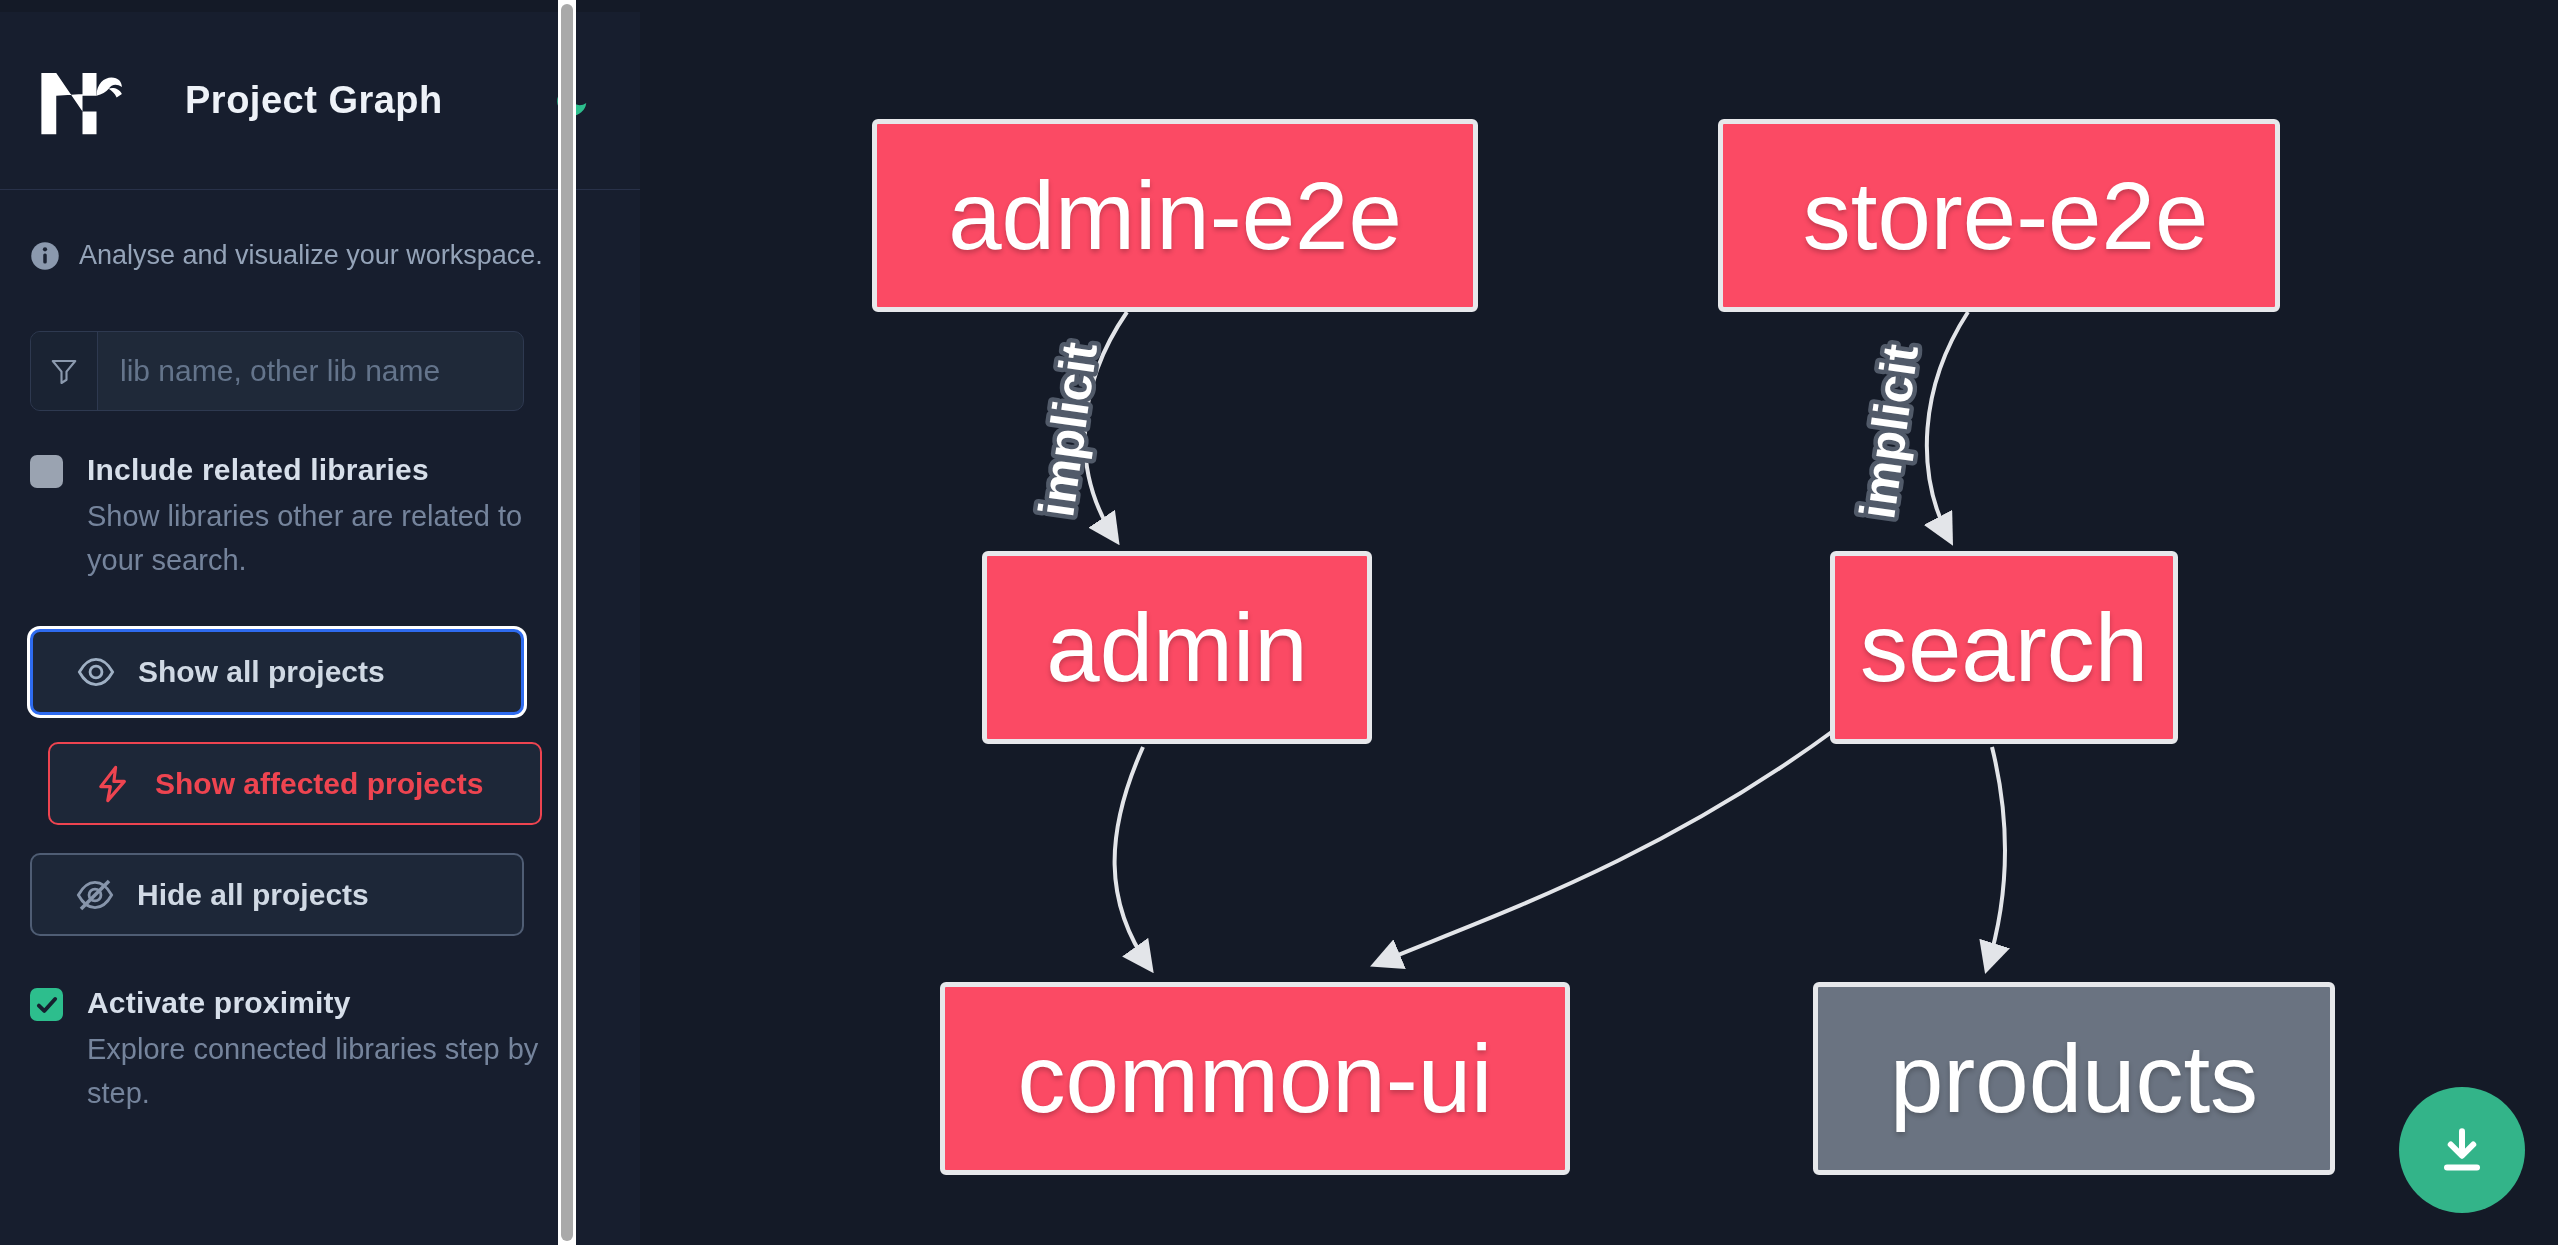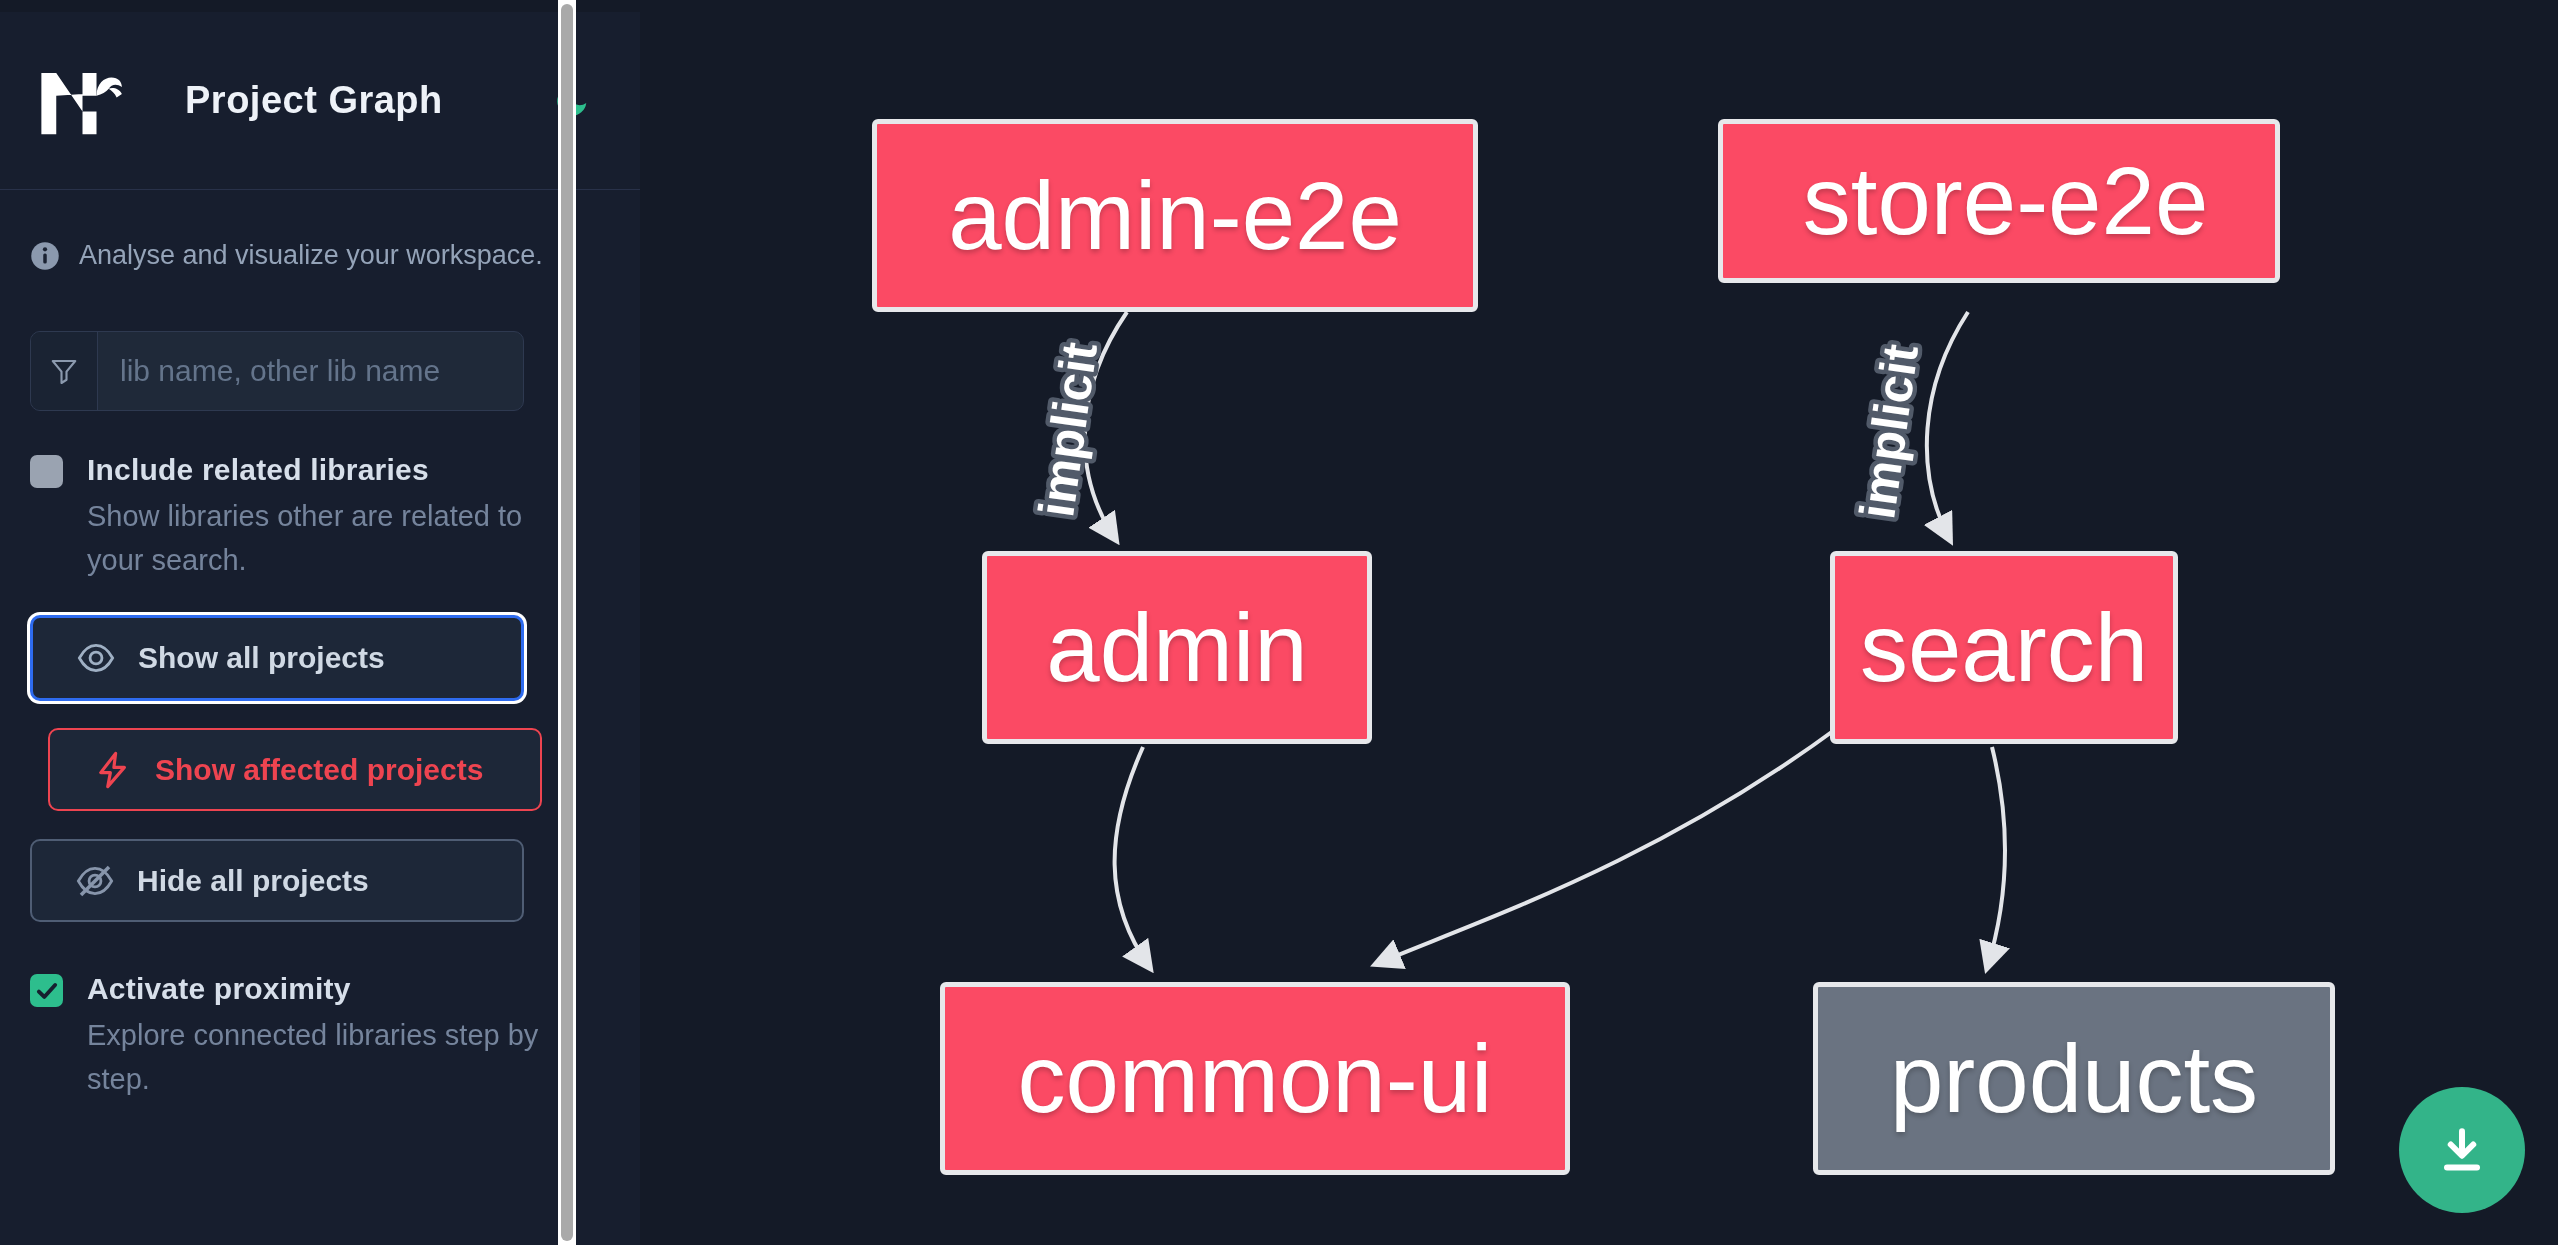--- a/index.html
+++ b/index.html
@@ -13,21 +13,21 @@
   svg.edges{position:absolute;left:0;top:0;width:2558px;height:1245px;z-index:1;pointer-events:none;}
   .node{
     position:absolute;z-index:2;display:grid;place-items:center;
     font-size:96px;font-weight:400;color:#ffffff;
     border:5px solid #e7e8eb;border-radius:6px;box-sizing:border-box;
     text-shadow:0 3px 5px rgba(0,0,0,.22);cursor:pointer;white-space:nowrap;
   }
   .node-affected{background:#fb4a64;}
   .node-unaffected{background:#6a7381;}
   #n-admin-e2e{left:872px;top:119px;width:606px;height:193px;}
-  #n-store-e2e{left:1718px;top:119px;width:562px;height:164px;padding-left:13px;}
+  #n-store-e2e{left:1718px;top:119px;width:562px;height:193px;padding-left:13px;}
   #n-admin{left:982px;top:551px;width:390px;height:193px;}
   #n-store{left:1830px;top:551px;width:348px;height:193px;}
   #n-common-ui{left:940px;top:982px;width:630px;height:193px;}
   #n-products{left:1813px;top:982px;width:522px;height:193px;}
   .fab{
     position:absolute;left:2399px;top:1087px;width:126px;height:126px;border-radius:50%;
     background:#33b489;z-index:5;display:grid;place-items:center;cursor:pointer;border:none;
   }
   
   .sidebar{
@@ -59,21 +59,21 @@
   .cb-green{background:#2dbe8d;display:grid;place-items:center;}
   .cb-title{font-size:30px;font-weight:600;color:#d7dfea;letter-spacing:.2px;}
   .cb-desc{font-size:29px;color:#75849c;width:455px;line-height:1.5;margin-top:8px;}
   .btn{
     margin:0 30px;width:494px;height:83px;display:flex;align-items:center;gap:21px;
     padding-left:42px;border-radius:10px;background:#1d2738;box-sizing:border-box;
     font-size:30px;font-weight:600;color:#d0d9e4;cursor:pointer;border:none;
     font-family:"Liberation Sans",sans-serif;
   }
   .btn svg{flex:none;}
-  .btn-primary{margin-top:33px;height:86px;border:3px solid #2e6bef;box-shadow:0 0 0 3px #ffffff;text-align:center;}
+  .btn-primary{margin-top:47px;height:86px;border:3px solid #2e6bef;box-shadow:0 0 0 3px #ffffff;text-align:center;}
   .btn-affected{margin-top:27px;border:2px solid #ee4450;color:#ee4450;margin-left:48px;}
   .btn-ghost{margin-top:28px;border:2px solid #4f5d74;}
   .stepper{
     position:absolute;left:115px;bottom:-8px;width:326px;height:18px;
     background:#1d2738;border:2px solid #55627b;border-radius:10px;display:flex;box-sizing:border-box;
   }
   .stepper .seg{flex:none;box-sizing:border-box;height:100%;}
   .stepper .seg:nth-child(1){width:94px;}
   .stepper .seg:nth-child(2){width:141px;border-left:2px solid #55627b;border-right:2px solid #55627b;}
   .stepper .seg:nth-child(3){flex:1;}

